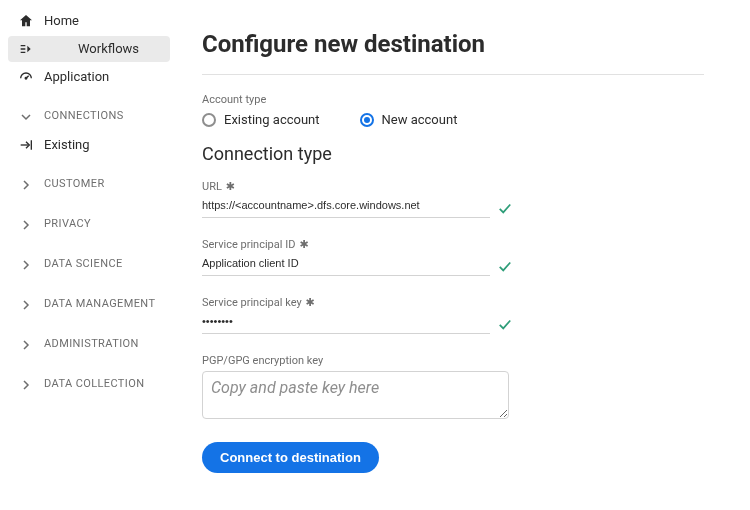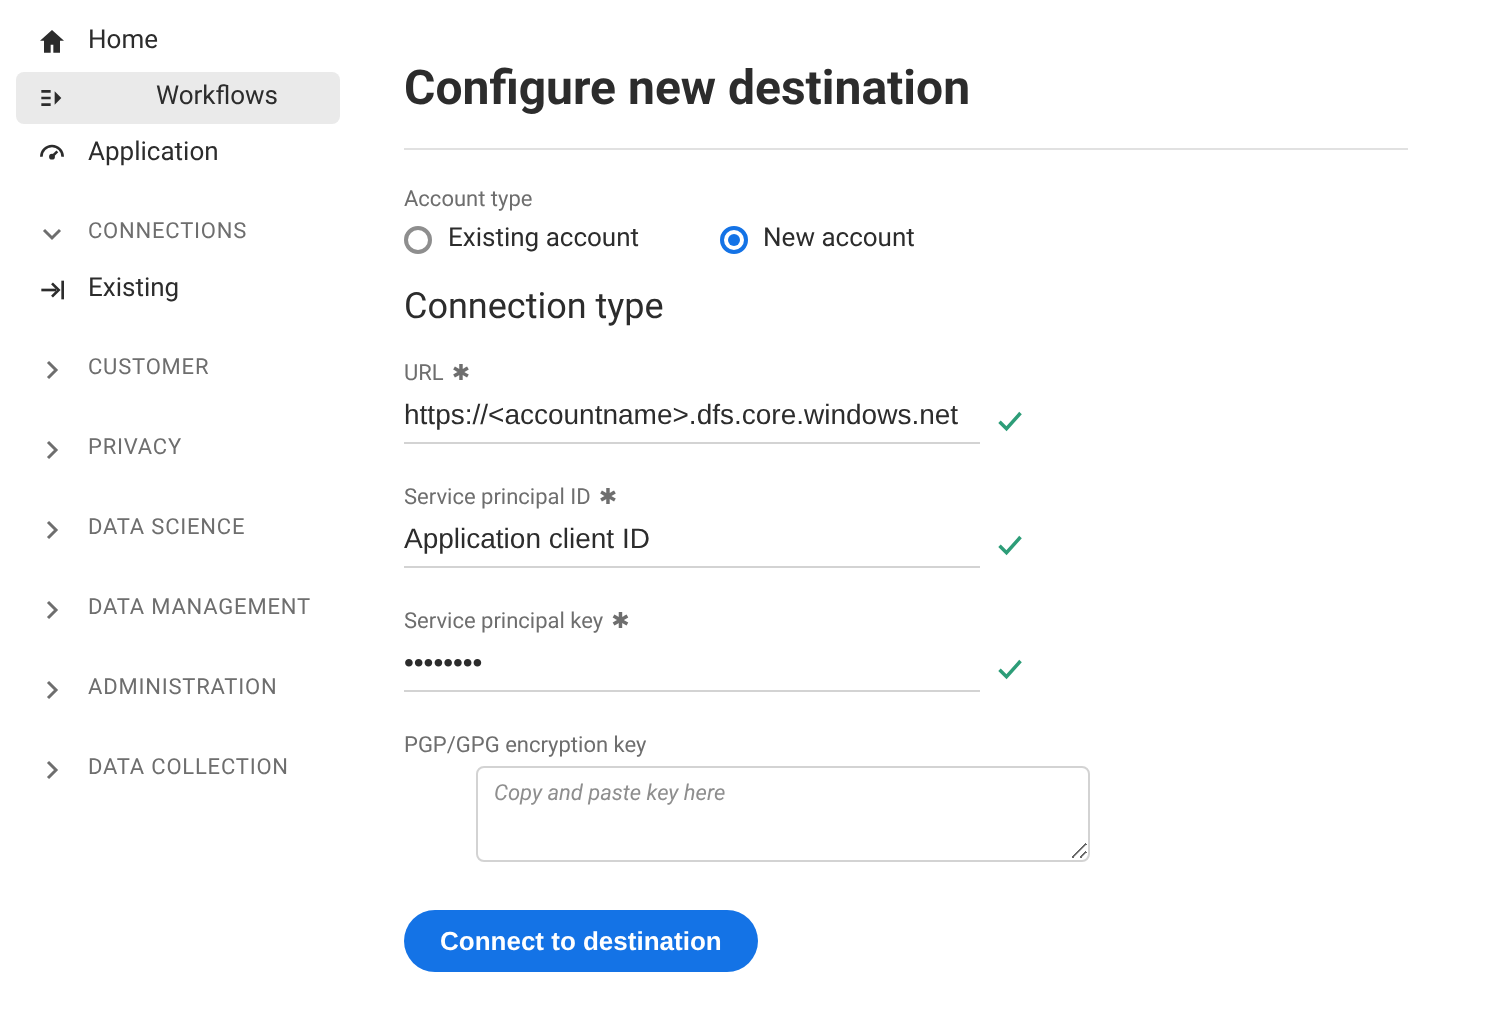--- a/index.html
+++ b/index.html
@@ -31,27 +31,27 @@
   .radio-mark { width: 14px; height: 14px; border: 2px solid #8e8e8e; border-radius: 50%; display: inline-flex; align-items: center; justify-content: center; }
   .radio-opt.selected .radio-mark { border-color: #1473e6; }
   .radio-opt.selected .radio-mark::after { content: ""; width: 6px; height: 6px; background: #1473e6; border-radius: 50%; }
   .conn-heading { font-weight: 400; font-size: 18px; margin: 8px 0 16px 0; }
   .field { margin-bottom: 20px; }
   .field-label { font-size: 11px; color: #6e6e6e; margin-bottom: 4px; }
   .req-star { display: inline-block; margin-left: 4px; color: #6e6e6e; font-size: 11px; line-height: 1; }
   .field-row { display: flex; align-items: center; gap: 8px; }
   .text-input {
     flex: 1; border: none; border-bottom: 1px solid #d3d3d3; padding: 2px 0 6px 0;
-    font-size: 14px; outline: none; background: transparent; color: #2c2c2c;
+    font-size: 11px; outline: none; background: transparent; color: #2c2c2c;
   }
   .text-input::placeholder { color: #8e8e8e; font-style: italic; }
   .check { width: 14px; height: 14px; color: #2d9d78; }
   .textarea {
     width: 307px; height: 48px; border: 1px solid #d3d3d3; border-radius: 4px; padding: 6px 8px;
-    font-size: 11px; resize: both; outline: none; font-family: inherit; margin-left: 36px;
+    font-size: 16px; resize: both; outline: none; font-family: inherit;
   }
   .textarea::placeholder { color: #8e8e8e; font-style: italic; }
   .primary-btn {
     background: #1473e6; color: #fff; border: none; border-radius: 16px;
     padding: 8px 18px; font-size: 13px; font-weight: 600; cursor: pointer;
   }
   .field-narrow { width: 310px; }
 </style>
 </head>
 <body>

